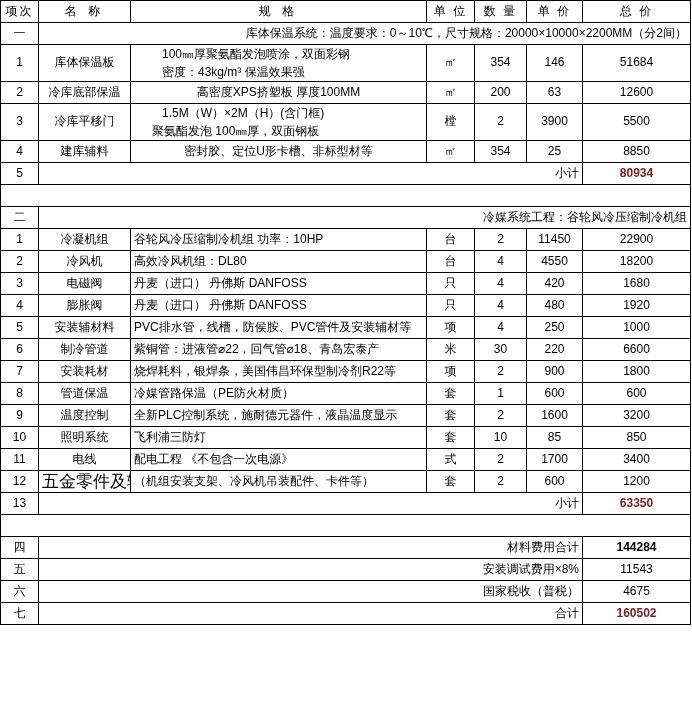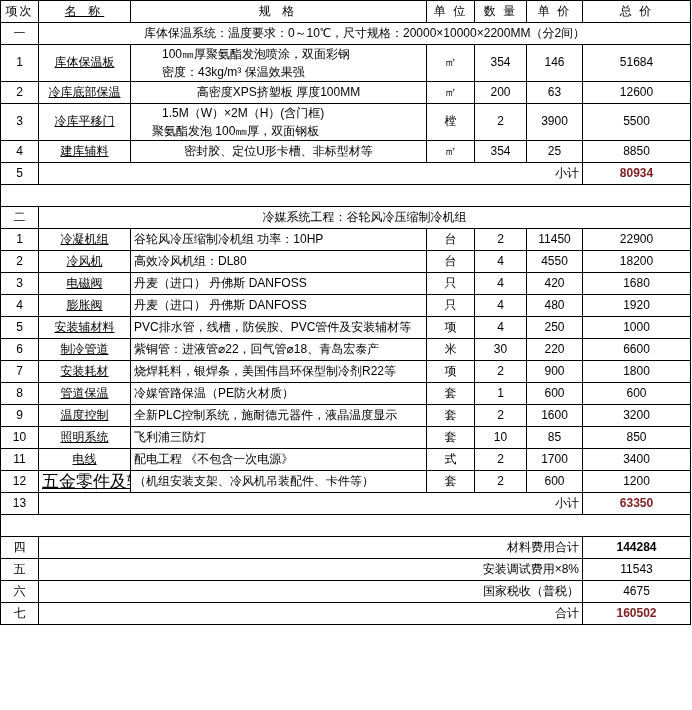--- a/index.html
+++ b/index.html
@@ -25,38 +25,38 @@
     padding: 0 3px;
     vertical-align: middle;
     line-height: 1.15;
     font-size: 12px;
     height: 22px;
     box-sizing: border-box;
     overflow: hidden;
     white-space: nowrap;
   }
   .c-idx   { width: 38px;  text-align: center; }
-  .c-name  { width: 92px;  text-align: center; text-decoration: underline; }
+  .c-name  { width: 92px;  text-align: center; }
   .c-spec  { width: 296px; text-align: left; }
   .c-unit  { width: 48px;  text-align: center; }
   .c-qty   { width: 52px;  text-align: center; }
   .c-price { width: 56px;  text-align: center; }
   .c-total { width: 108px; text-align: center; margin-left: 24px; }
 
   .hdr td {
     text-align: center;
     font-weight: normal;
     height: 30px;
     font-size: 14px;
     letter-spacing: 4px;
   }
   .hdr td.tight { letter-spacing: 2px; }
 
   .section td {
-    text-align: center;
+    text-align: right;
     height: 24px;
   }
   .section td.c-idx { text-align: center; }
 
   .subtotal-label { text-align: right; padding-left: 6px; }
   .magenta { color: #7f1d1d; font-weight: bold; }
   .bold { font-weight: bold; }
   .spacer-blank td {
     border: none;
     height: 12px;

